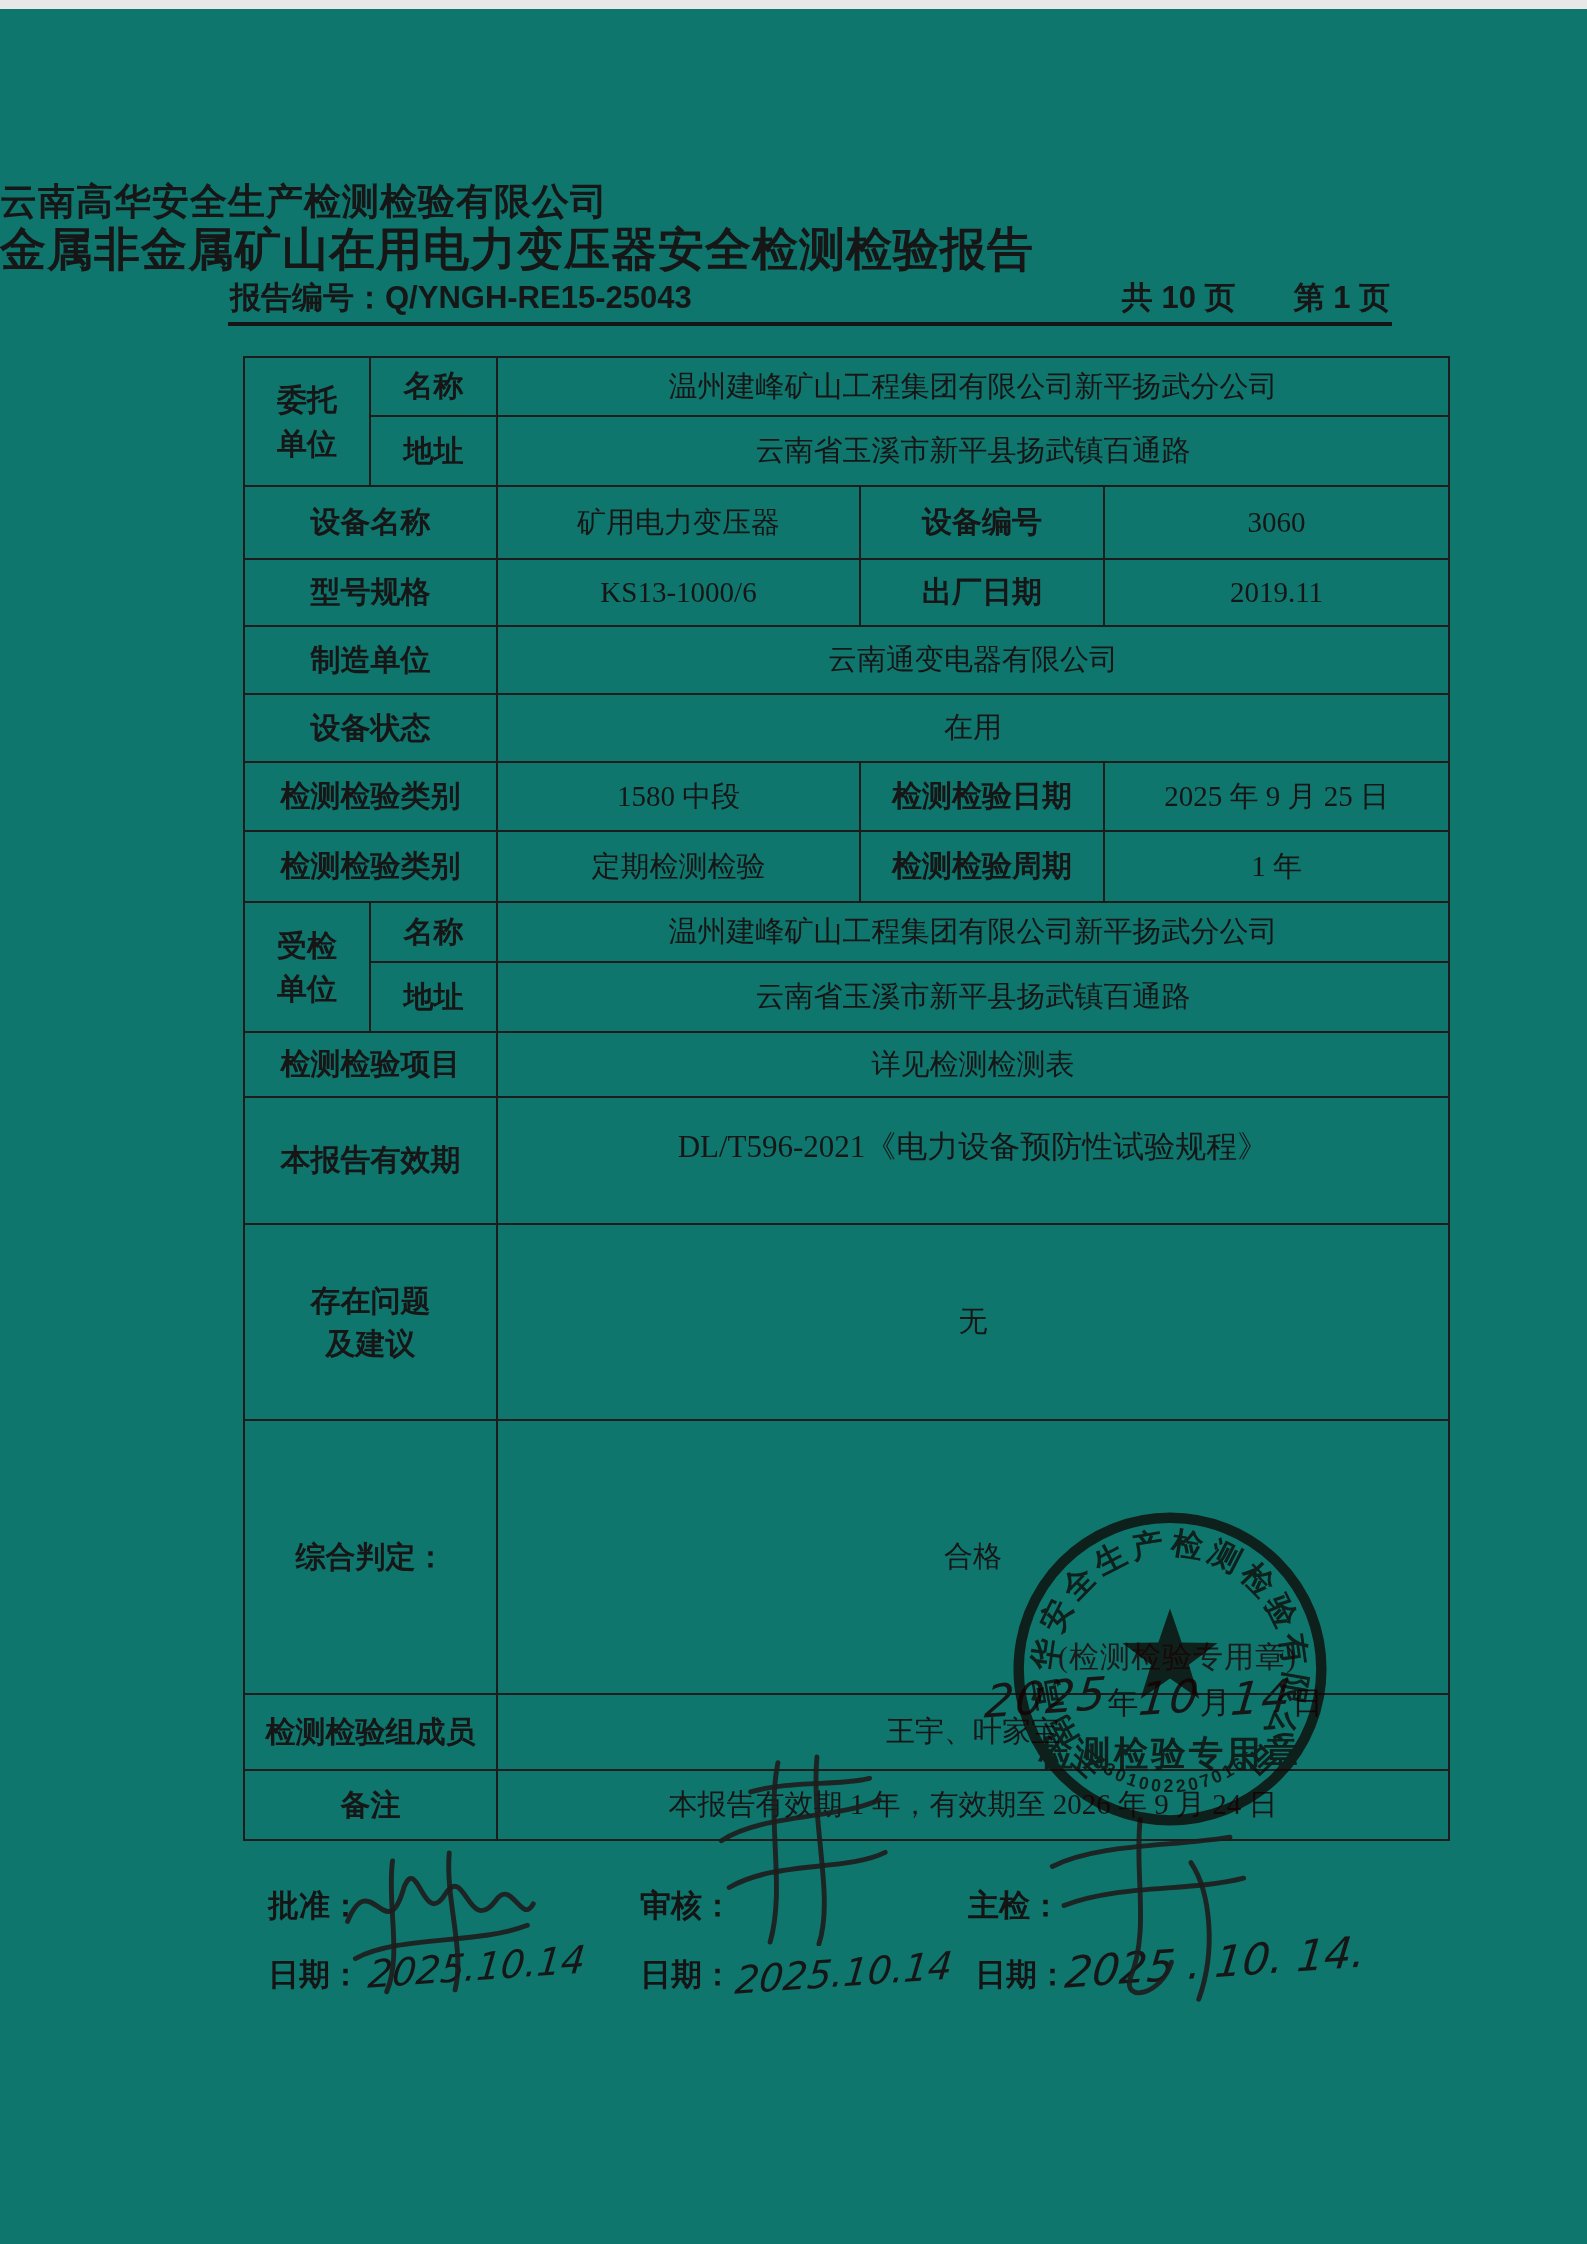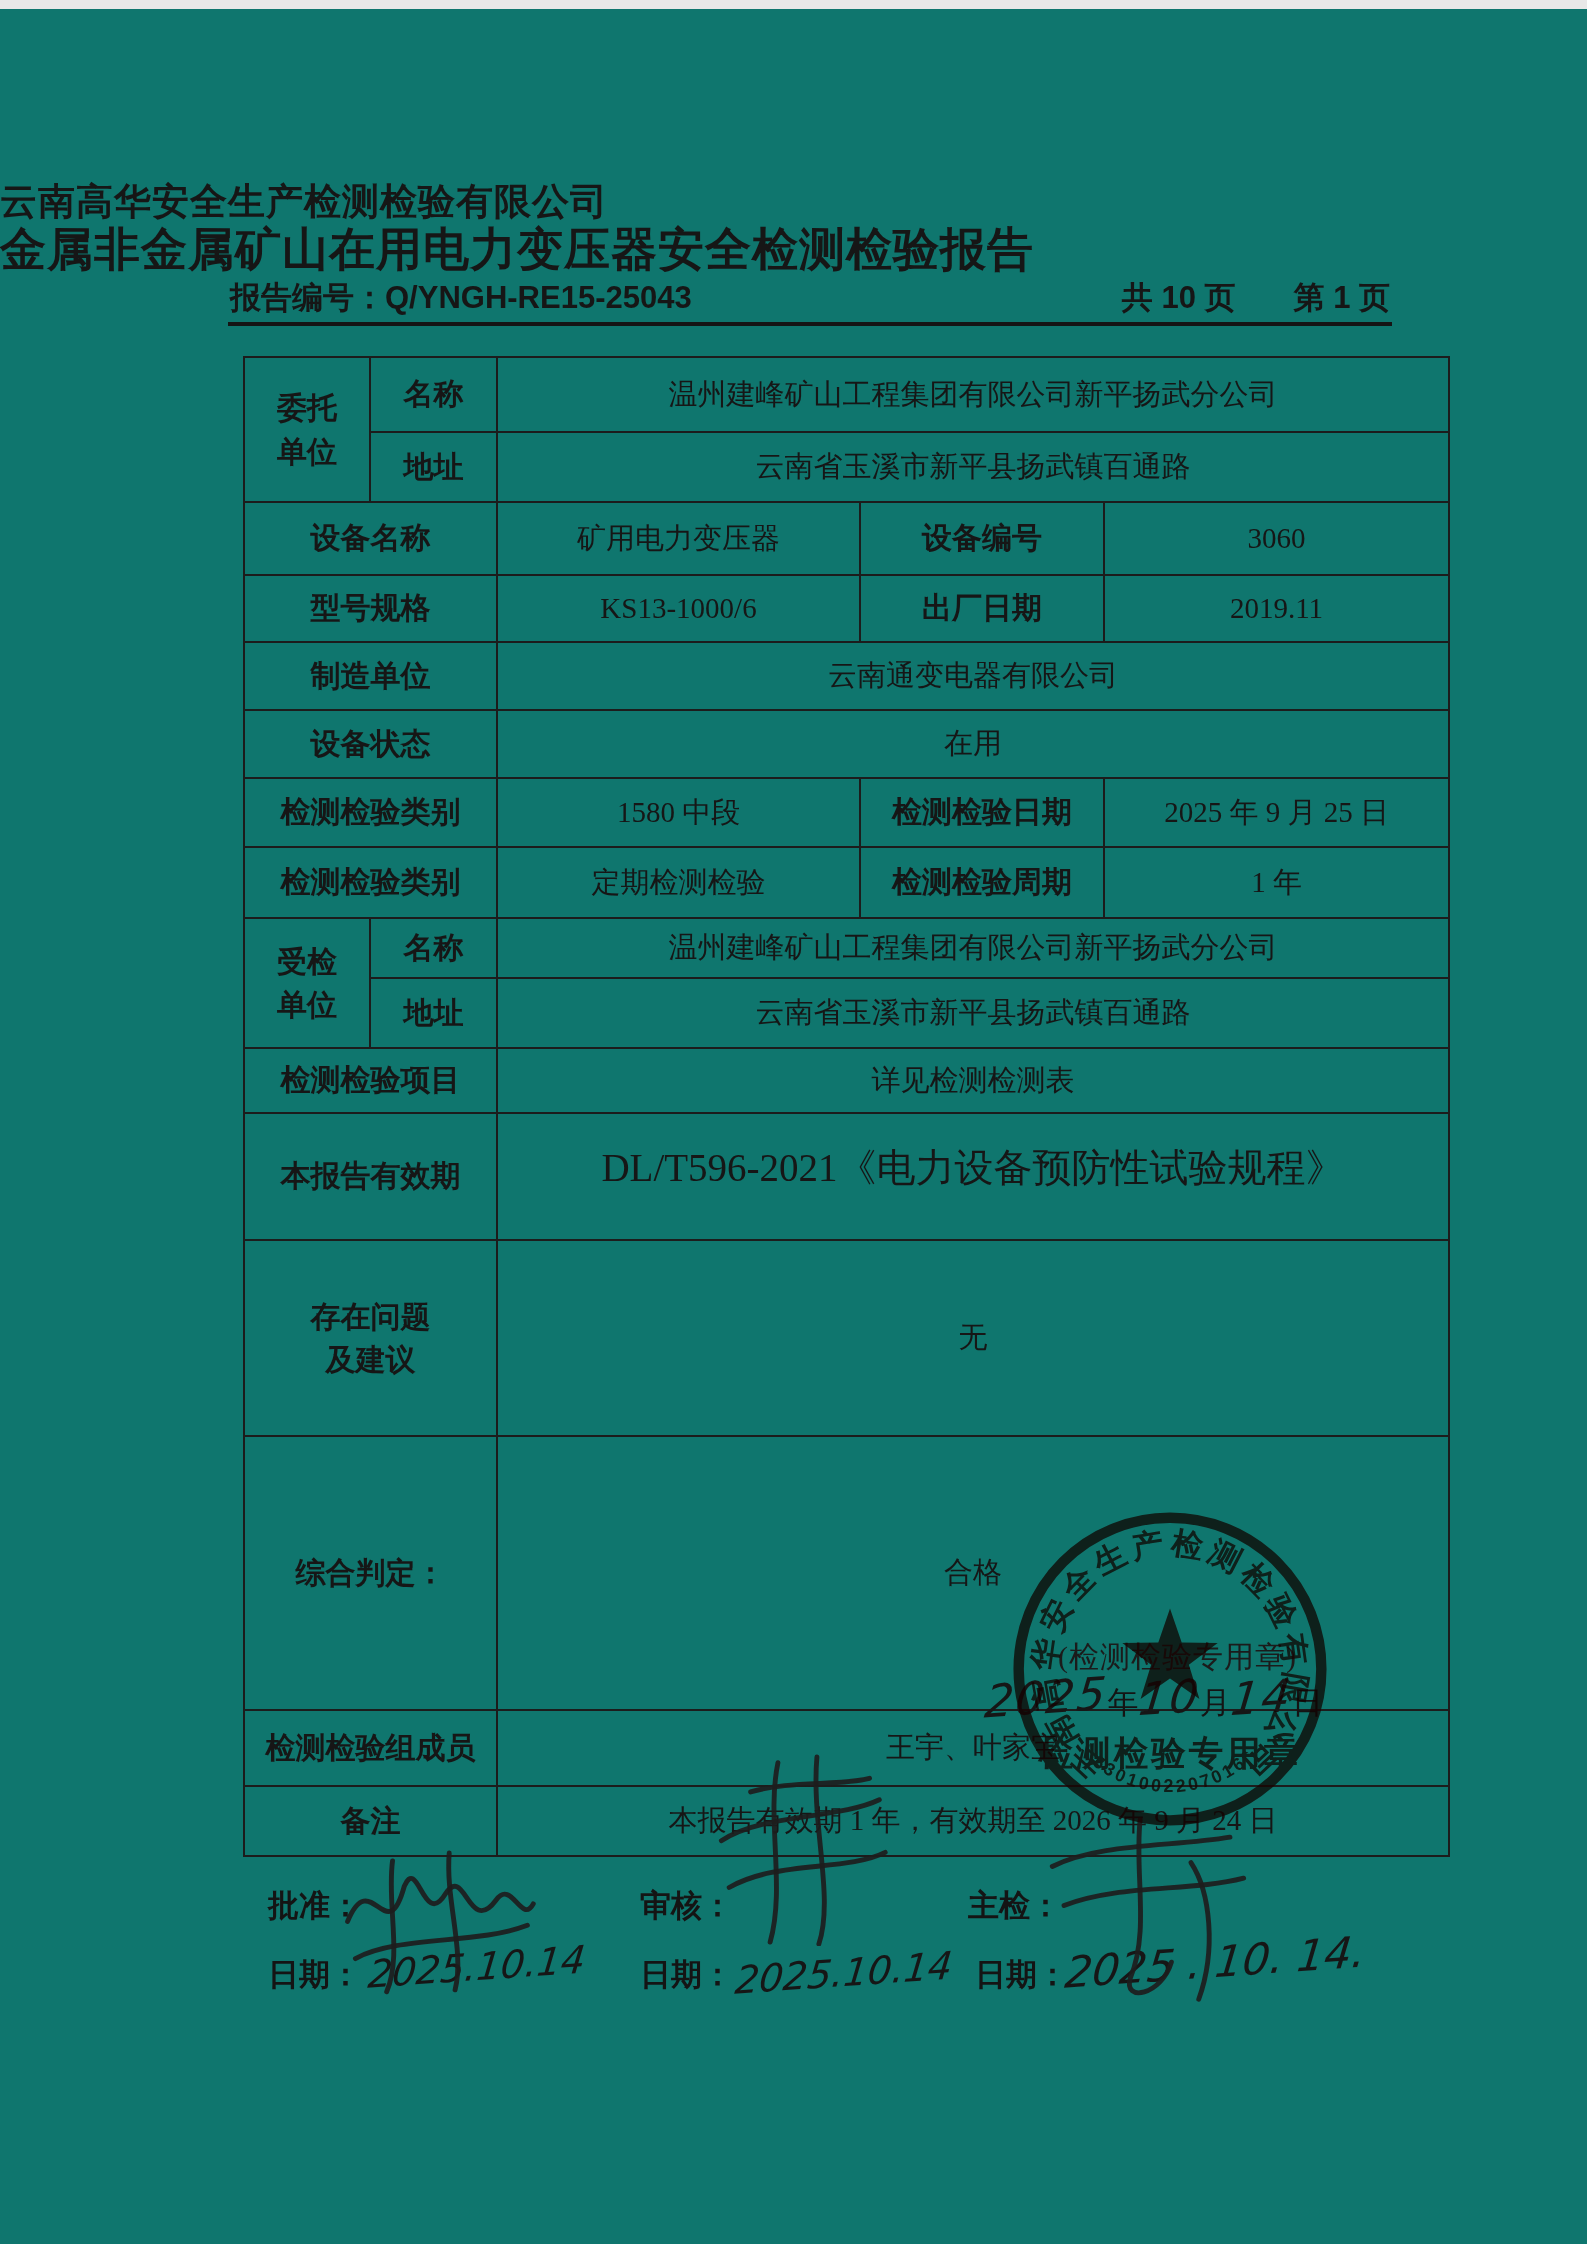--- a/index.html
+++ b/index.html
@@ -96,21 +96,21 @@
   <table class="form">
     <colgroup>
         <col style="width:126px">
         <col style="width:127px">
         <col style="width:363px">
         <col style="width:244px">
         <col style="width:345px">
       </colgroup>
 
     <tbody>
-        <tr style="height:75px">
+        <tr style="height:59px">
       <td class="lbl two-line" rowspan="2">
         <span>委托</span>
         <span>单位</span>
       </td>
       <td class="lbl">名称</td>
       <td colspan="3">温州建峰矿山工程集团有限公司新平扬武分公司</td>
     </tr>
     <tr style="height:70px">
       <td class="lbl">地址</td>
       <td colspan="3">云南省玉溪市新平县扬武镇百通路</td>
@@ -167,21 +167,21 @@
       <td colspan="3">云南省玉溪市新平县扬武镇百通路</td>
     </tr>
 
     <tr style="height:65px">
       <td class="lbl" colspan="2">检测检验项目</td>
       <td colspan="3">详见检测检测表</td>
     </tr>
 
     <tr style="height:127px">
       <td class="lbl" colspan="2">本报告有效期</td>
-      <td colspan="3" class="val-left" style="vertical-align:top;padding-top:28px;font-size:39px;">DL/T596-2021《电力设备预防性试验规程》</td>
+      <td colspan="3" class="val-left" style="vertical-align:top;padding-top:28px;font-size:31px;">DL/T596-2021《电力设备预防性试验规程》</td>
     </tr>
 
     <tr style="height:196px">
       <td class="lbl two-line" colspan="2">
         <span>存在问题</span>
         <span>及建议</span>
       </td>
       <td colspan="3" class="val-topcenter">无</td>
     </tr>
 

